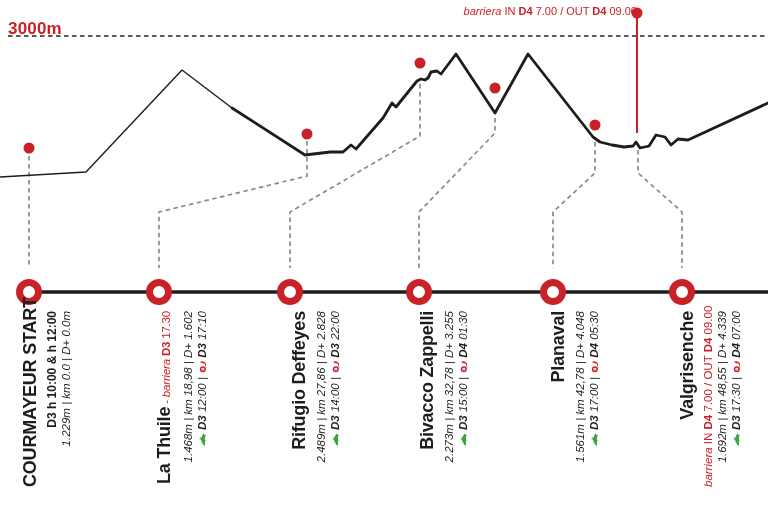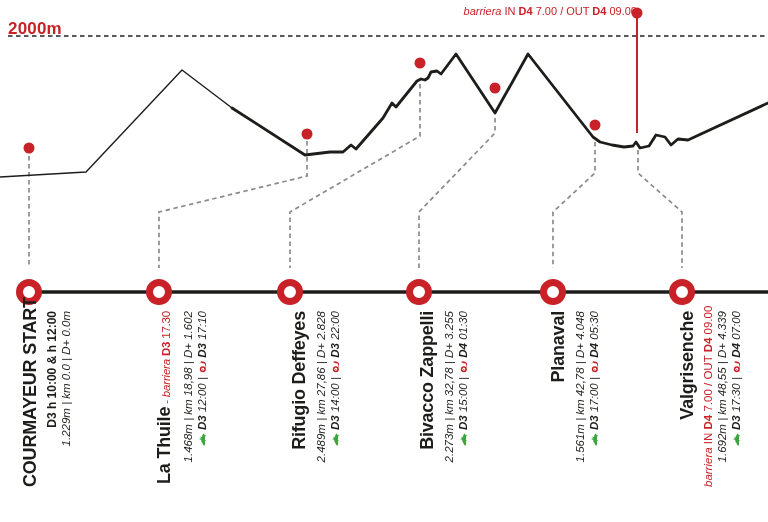--- a/index.html
+++ b/index.html
@@ -44,21 +44,21 @@
       <circle cx="495" cy="88" r="5.5" fill="#c82127"></circle>
       <circle cx="595" cy="125" r="5.5" fill="#c82127"></circle>
       <line x1="29" y1="292" x2="768" y2="292" stroke="#1d1d1b" stroke-width="3.5"></line>
       <circle cx="29" cy="292" r="9.5" fill="#fff" stroke="#c82127" stroke-width="7"></circle>
       <circle cx="159" cy="292" r="9.5" fill="#fff" stroke="#c82127" stroke-width="7"></circle>
       <circle cx="290" cy="292" r="9.5" fill="#fff" stroke="#c82127" stroke-width="7"></circle>
       <circle cx="419" cy="292" r="9.5" fill="#fff" stroke="#c82127" stroke-width="7"></circle>
       <circle cx="553" cy="292" r="9.5" fill="#fff" stroke="#c82127" stroke-width="7"></circle>
       <circle cx="682" cy="292" r="9.5" fill="#fff" stroke="#c82127" stroke-width="7"></circle>
     </svg>
-  <div id="elev-label">2000m</div>
+  <div id="elev-label">3000m</div>
   <div id="barrier-note" style="right: 131px; top: 5px;"><span class="seg i">barriera</span><span class="seg"> IN </span><span class="seg b">D4</span><span class="seg"> 7.00 / OUT </span><span class="seg b">D4</span><span class="seg"> 09.00</span></div>
   <div id="waypoints">
       <div class="wp" style="left: 16px; top: 487px; width: 176px;">
         <div class="wp-line wp-title"><span class="seg">COURMAYEUR START</span></div>
         <div class="wp-line wp-line2"><span class="seg b">D3</span><span class="seg"> h 10:00 &amp; h 12:00</span></div>
         <div class="wp-line wp-stats"><span class="seg">1.229m | km 0.0 | D+ 0.0m</span></div>
       </div>
       <div class="wp" style="left: 150px; top: 487px; width: 176px;">
         <div class="wp-line wp-title"><span class="seg">La Thuile</span><span class="seg sm red"> - </span><span class="seg sm red i">barriera</span><span class="seg sm red"> </span><span class="seg sm red b">D3</span><span class="seg sm red"> 17.30</span></div>
         <div class="wp-line wp-stats"><span class="seg">1.468m | km 18,98 | D+ 1.602</span></div>

